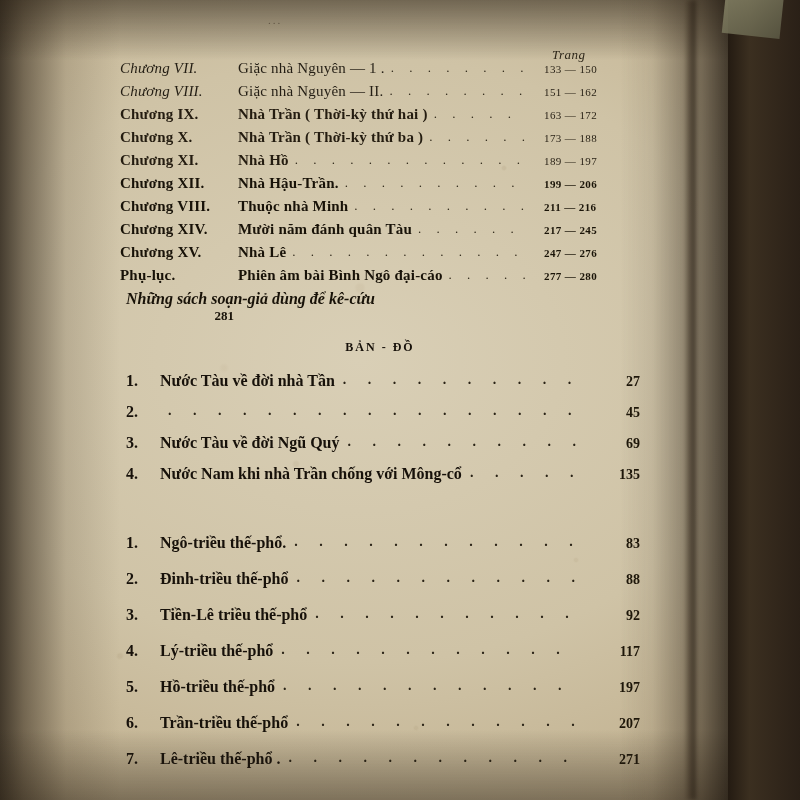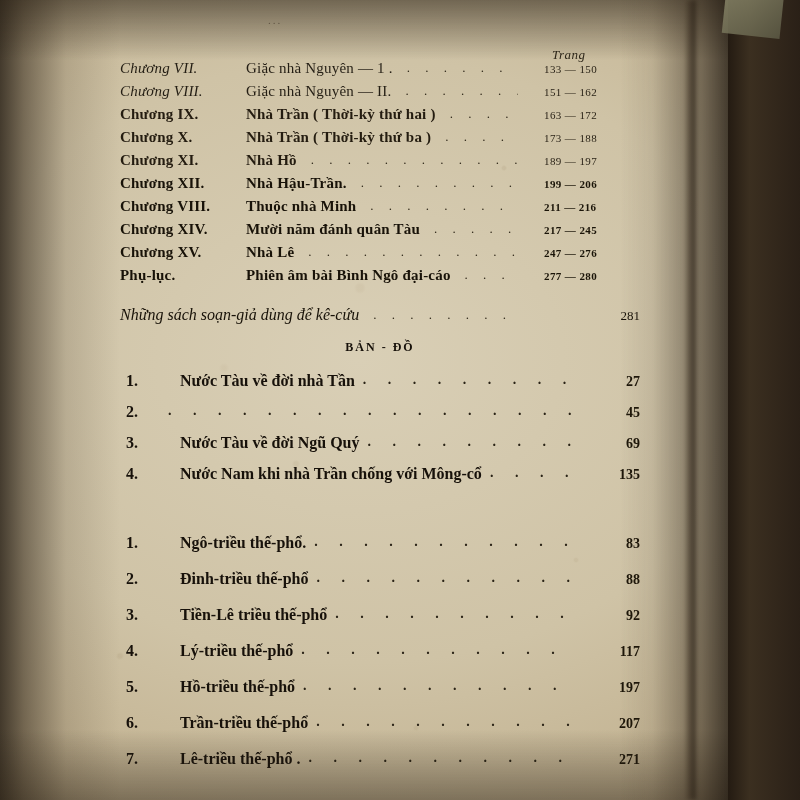--- a/index.html
+++ b/index.html
@@ -155,21 +155,20 @@
   .toc {
     position: absolute;
     left: 120px;
     top: 60px;
     width: 520px;
   }
   .row {
     display: flex;
     align-items: baseline;
     white-space: nowrap;
-    gap: 8px;
   }
   .row .label {
     font-style: italic;
   }
   .row .dots {
     flex: 1 1 auto;
     overflow: hidden;
     margin: 0 6px;
     letter-spacing: 6px;
     color: #332b1d;
@@ -220,23 +219,24 @@
   .chap-row.semibold .ch,
   .chap-row.semibold .title {
     font-weight: bold;
     font-style: normal;
     color: #241c10;
   }
 
   .extra-row {
     height: 26px;
     font-size: 16px;
-    font-weight: normal;
+    font-weight: bold;
     color: #181208;
-    margin-top: 16px;
+    margin-top: 0;
+    flex-direction: column;
   }
   .extra-row .label { flex: 0 0 auto; }
   .extra-row .pages {
     flex: 0 0 96px;
     width: 96px;
     padding-left: 12px;
     font-size: 13px;
   }
 
   
@@ -269,21 +269,21 @@
     font-weight: bold;
     color: #17110a;
     white-space: nowrap;
   }
   #charts-list .list-row { height: 36px; }
   .list-row .num {
     flex: 0 0 34px;
     width: 34px;
     padding-left: 6px;
   }
-  .list-row .label { flex: 0 0 auto; margin-left: 20px; }
+  .list-row .label { flex: 0 0 auto; }
   .list-row .dots {
     flex: 1 1 auto;
     overflow: hidden;
     margin: 0 8px;
     letter-spacing: 9px;
     color: #2a2316;
     font-size: 14px;
     transform: translateY(-2px);
   }
   .list-row .page {

